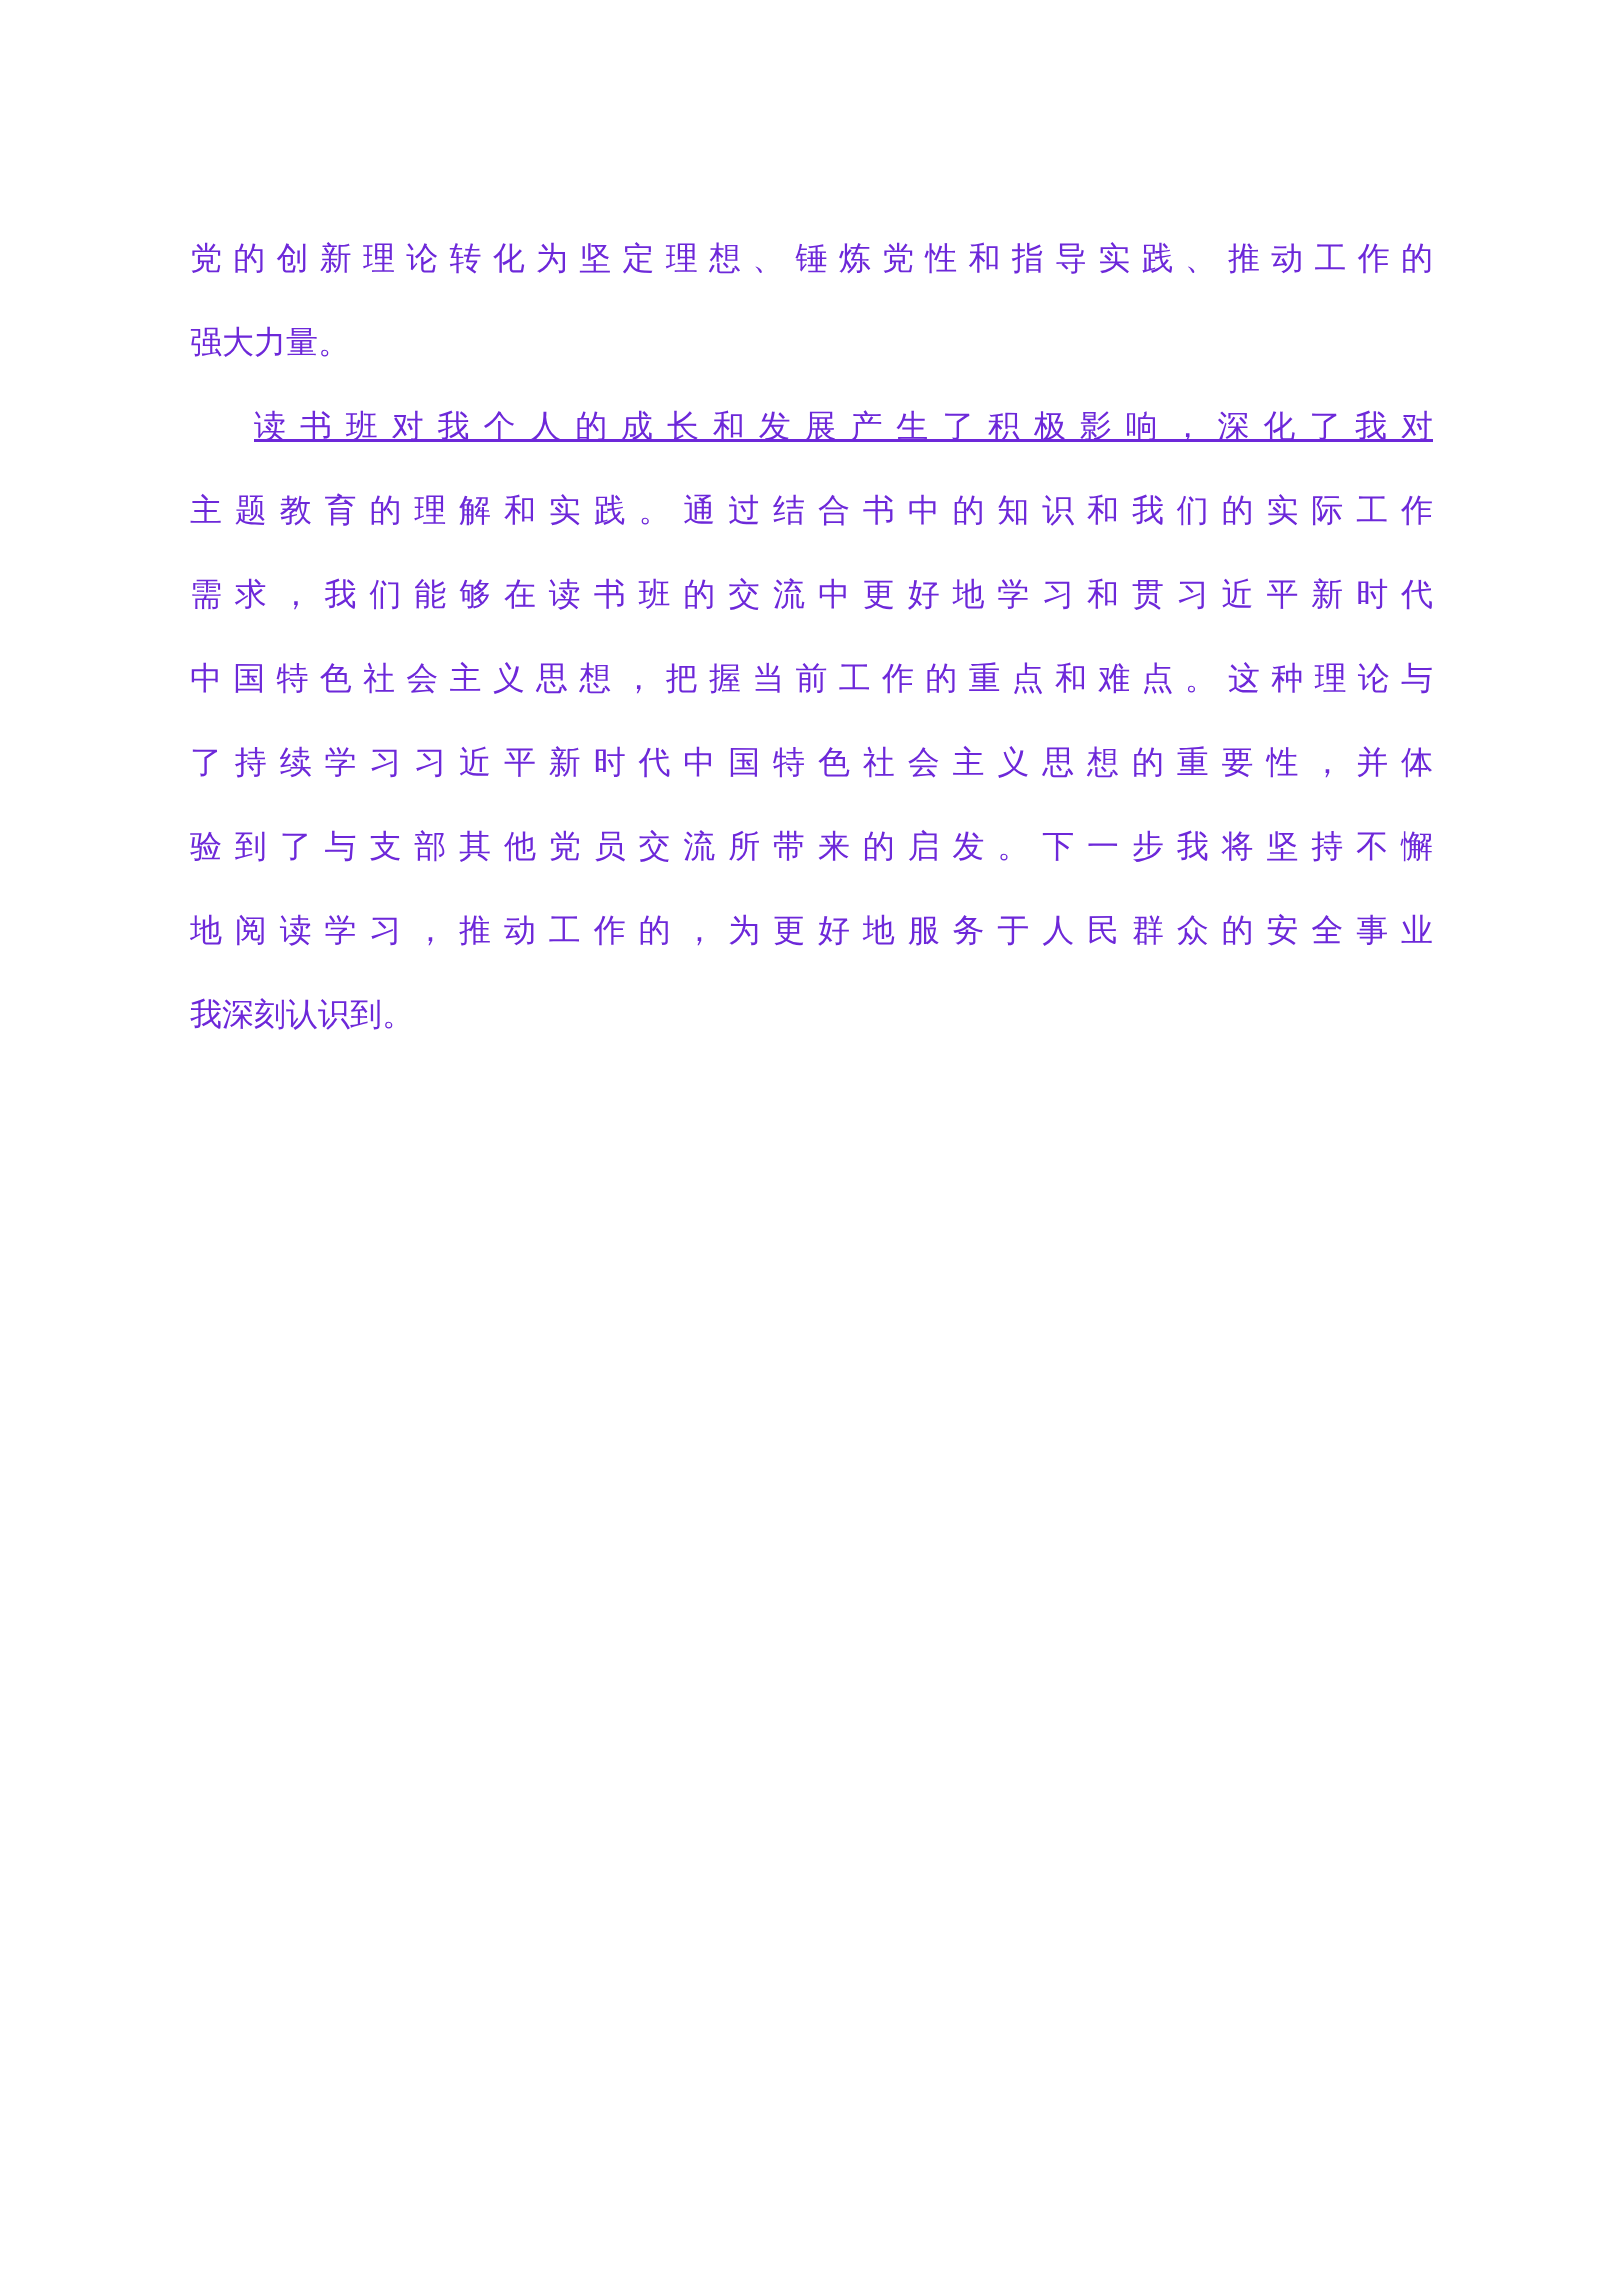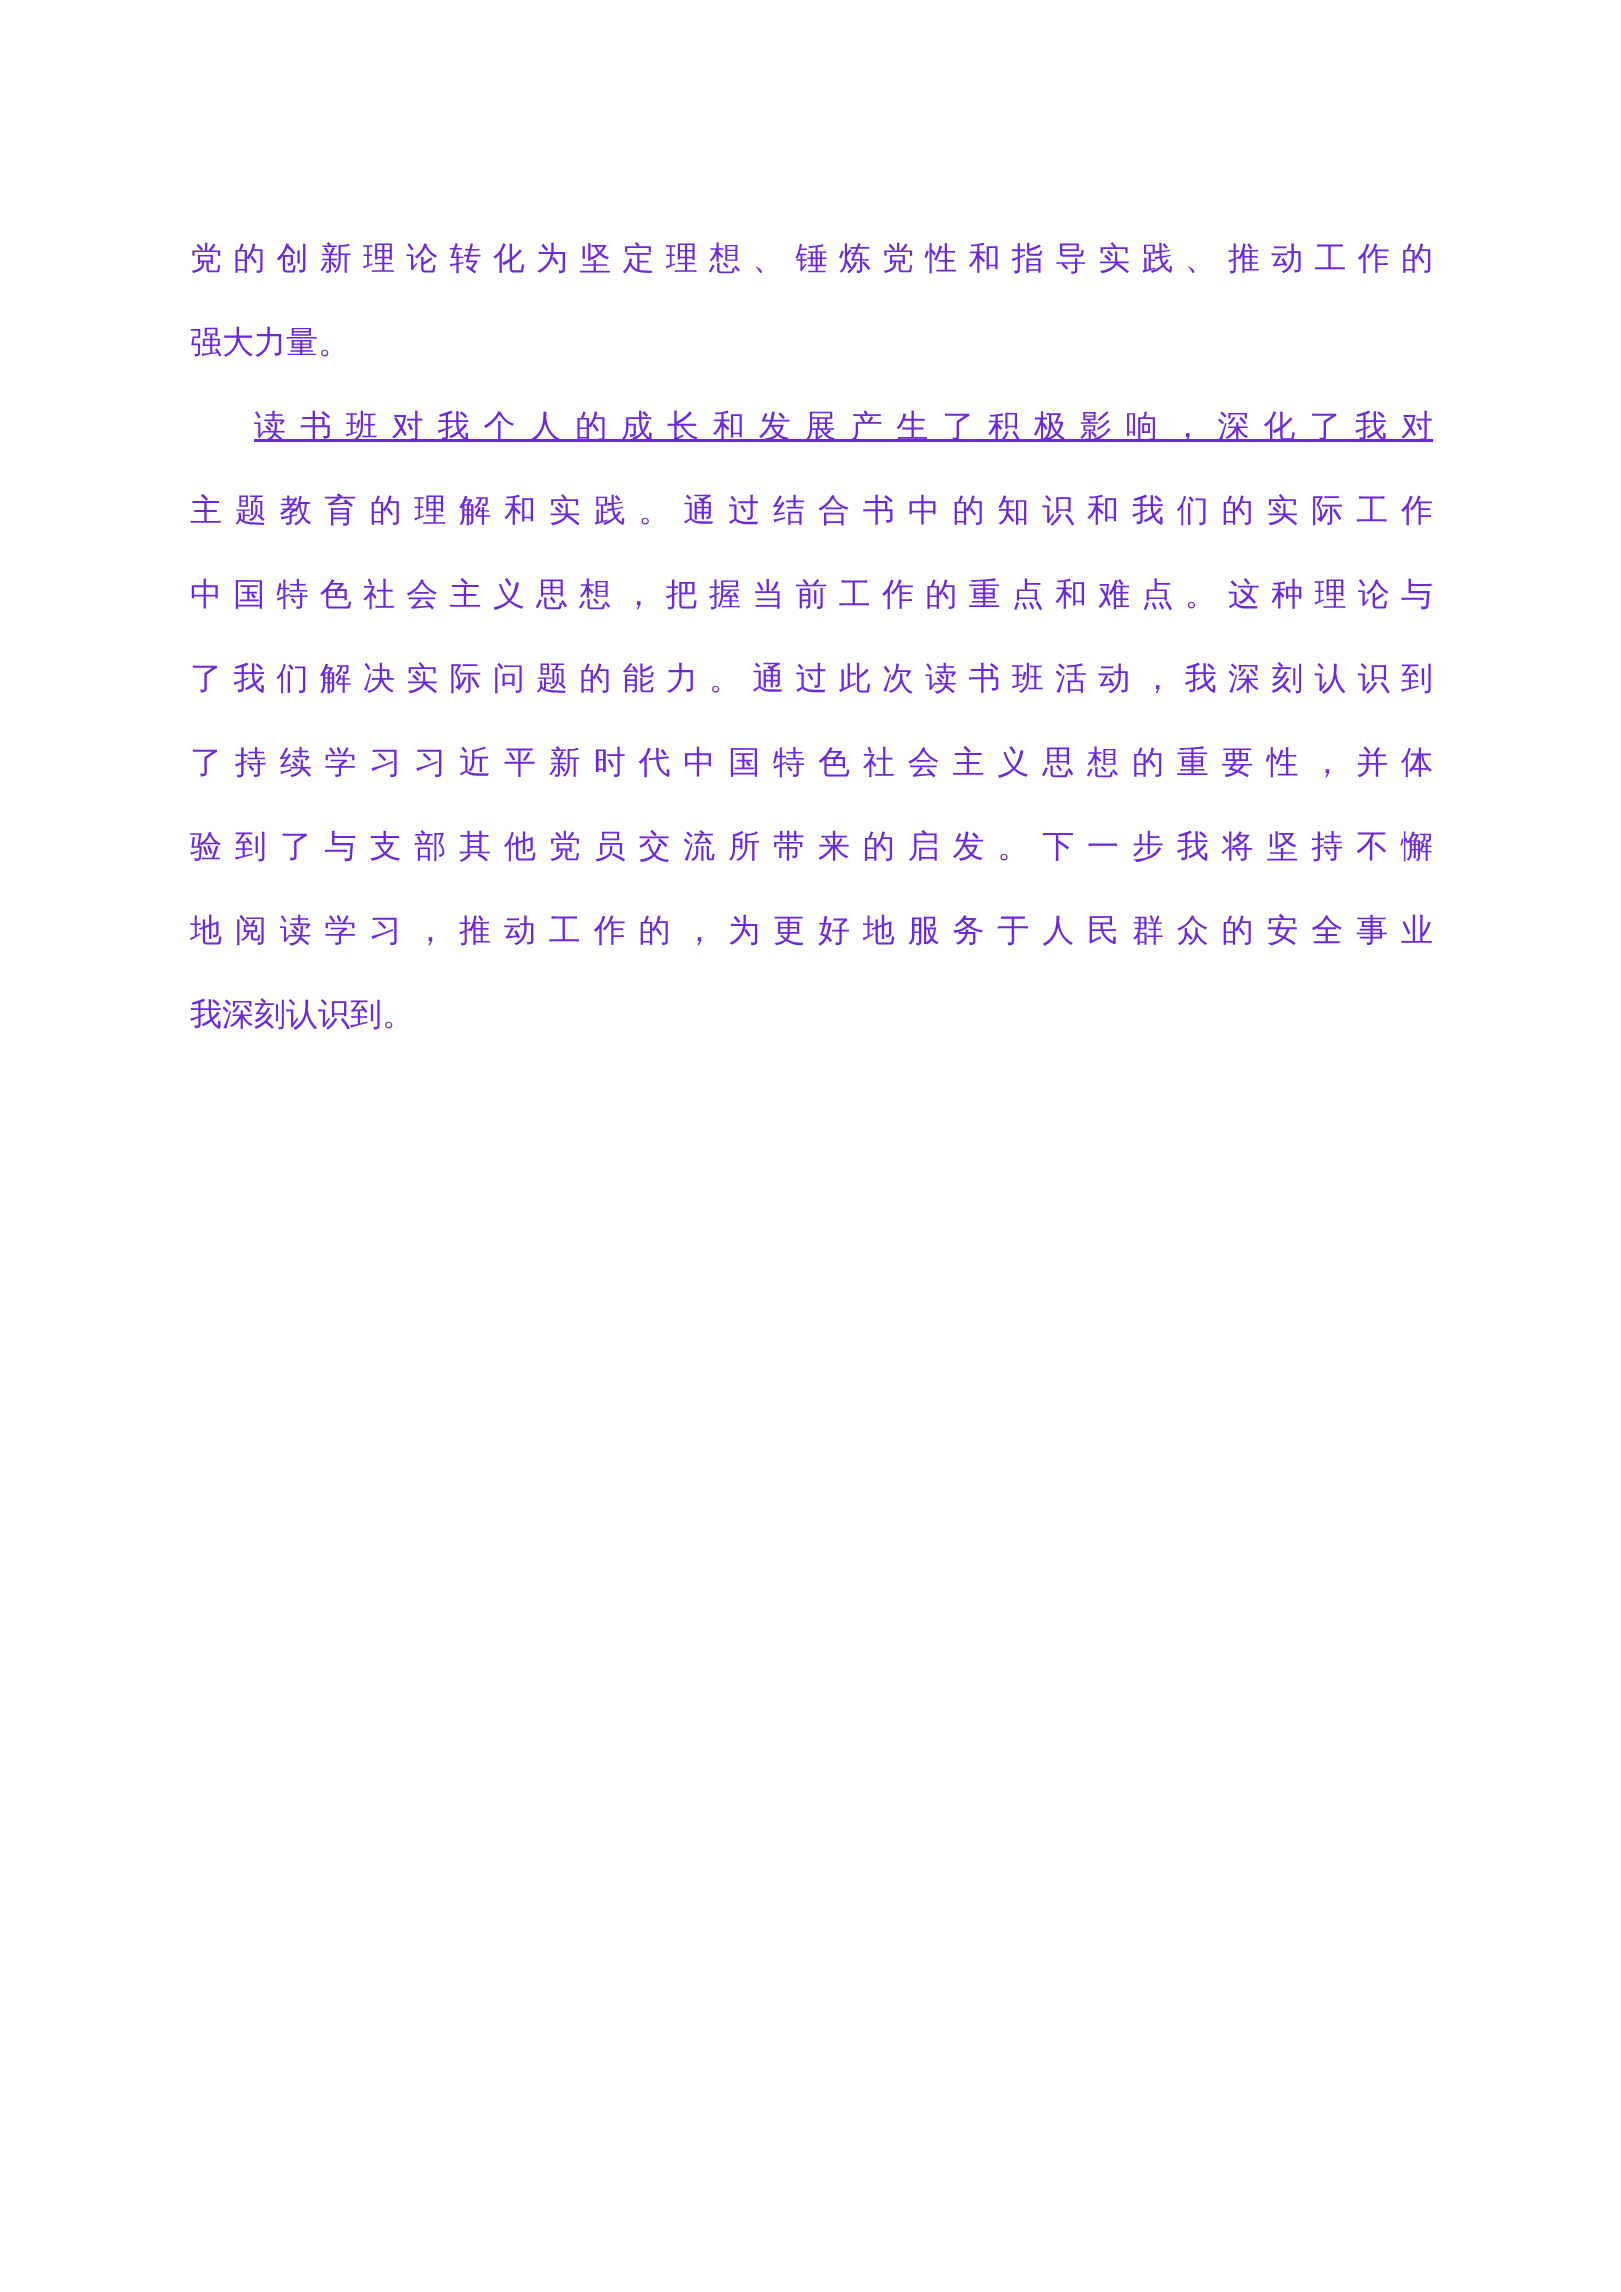--- a/index.html
+++ b/index.html
@@ -46,22 +46,22 @@
   <div class="content">
 
     <div>
       <div class="line">党的创新理论转化为坚定理想、锤炼党性和指导实践、推动工作的</div>
       <div class="line last">强大力量。</div>
     </div>
 
     <div>
       <div class="line indent">读书班对我个人的成长和发展产生了积极影响，深化了我对</div>
       <div class="line">主题教育的理解和实践。通过结合书中的知识和我们的实际工作</div>
+      <div class="line">需求，我们能够在读书班的交流中更好地学习和贯习近平新时代</div>
       <div class="line">中国特色社会主义思想，把握当前工作的重点和难点。这种理论与</div>
-      <div class="line">了我们解决实际问题的能力。通过此次读书班活动，我深刻认识到</div>
       <div class="line">了持续学习习近平新时代中国特色社会主义思想的重要性，并体</div>
       <div class="line">验到了与支部其他党员交流所带来的启发。下一步我将坚持不懈</div>
       <div class="line">地阅读学习，推动工作的，为更好地服务于人民群众的安全事业</div>
       <div class="line last">我深刻认识到。</div>
     </div>
 
   </div>
 </div>
 
 

